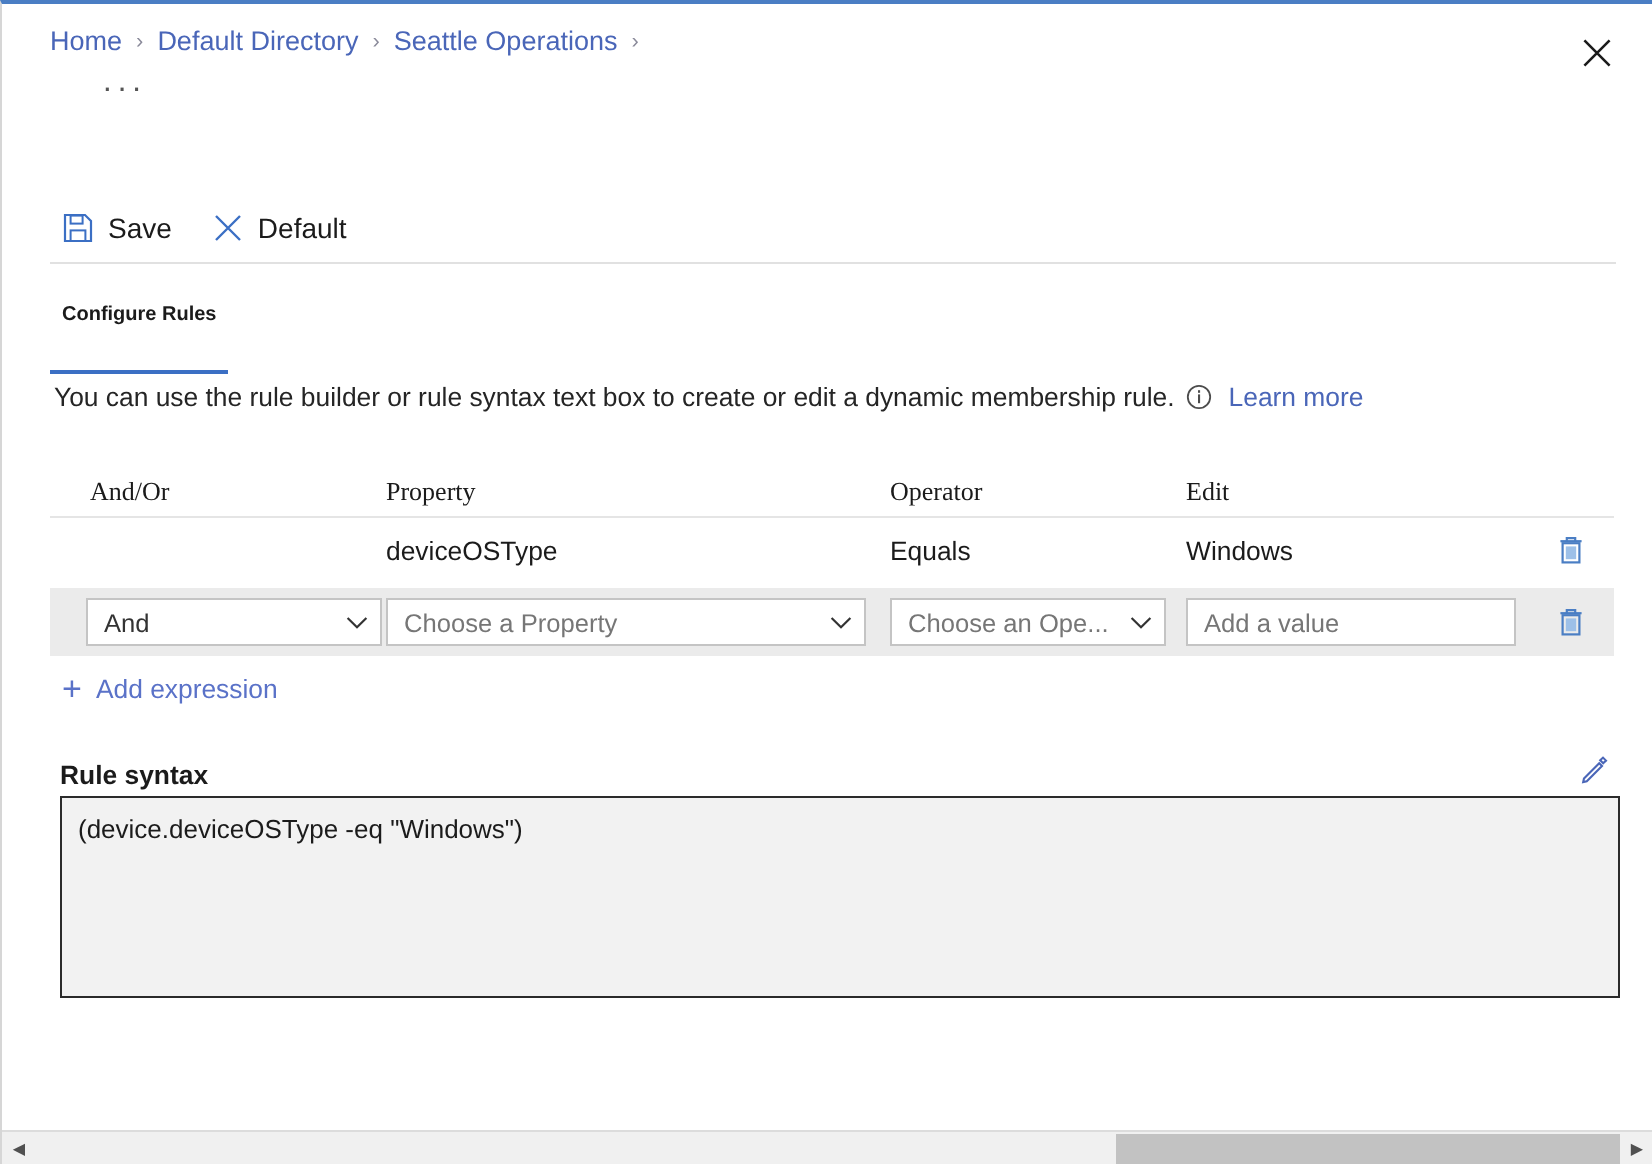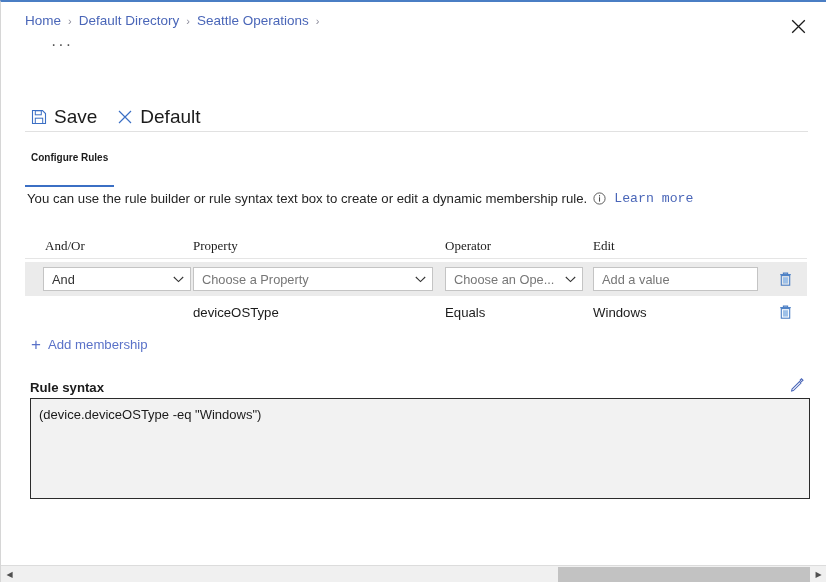--- a/index.html
+++ b/index.html
@@ -85,24 +85,24 @@
   .cmdbar {
     position: absolute;
     left: 24px;
     top: 99px;
     display: flex;
     align-items: center;
     gap: 4px;
   }
   .cmd {
     display: flex;
-    align-items: center;
+    align-items: flex-end;
     gap: 7px;
     padding: 4px 9px 4px 5px;
-    font-size: 19px;
+    font-size: 14px;
     color: #1b1b1b;
     cursor: pointer;
     border: 1px solid transparent;
   }
   .cmd-icon { display: flex; width: 16px; height: 16px; align-items: center; justify-content: center; }
 
   .divider {
     position: absolute;
     left: 24px;
     right: 18px;
@@ -148,21 +148,20 @@
   .info-icon {
     display: inline-flex;
     margin-left: 6px;
     align-items: center;
   }
   .learn-more {
     color: #4a66b8;
     margin-left: 8px;
     cursor: pointer;
     font-size: 13.2px;
-    font-family: Liberation Mono, monospace;
   }
 
   
   .rule-table {
     position: absolute;
     left: 24px;
     top: 231px;
     width: 782px;
   }
   .rt-head {
@@ -380,91 +379,91 @@
     <span class="learn-more">Learn more</span>
   </div>
 
   <div class="rule-table">
     <div class="rt-head">
       <div class="c-andor">And/Or</div>
       <div class="c-prop">Property</div>
       <div class="c-oper">Operator</div>
       <div class="c-value">Edit</div>
       <div class="c-del"></div>
-    </div>
-
-    <div class="rt-row editable">
-      <div class="c-andor">
-        <div class="select-box sel-andor">
-          <span>And</span>
-          <span class="chev">
-            <svg width="11" height="7" viewBox="0 0 11 7">
-                <path d="M0.8 1 L5.5 5.6 L10.2 1" fill="none" stroke="#333" stroke-width="1.1"></path>
-              </svg>
-          </span>
-        </div>
-      </div>
-      <div class="c-prop">
-        <div class="select-box sel-prop">
-          <span class="ph">Choose a Property</span>
-          <span class="chev">
-            <svg width="11" height="7" viewBox="0 0 11 7">
-                <path d="M0.8 1 L5.5 5.6 L10.2 1" fill="none" stroke="#333" stroke-width="1.1"></path>
-              </svg>
-          </span>
-        </div>
-      </div>
-      <div class="c-oper">
-        <div class="select-box sel-oper">
-          <span class="ph">Choose an Ope...</span>
-          <span class="chev">
-            <svg width="11" height="7" viewBox="0 0 11 7">
-                <path d="M0.8 1 L5.5 5.6 L10.2 1" fill="none" stroke="#333" stroke-width="1.1"></path>
-              </svg>
-          </span>
-        </div>
-      </div>
-      <div class="c-value">
-        <div class="text-box inp-value">
-          <span class="ph">Add a value</span>
-        </div>
-      </div>
-      <div class="c-del">
-        <span class="trash">
-          <svg width="15" height="16" viewBox="0 0 15 16">
-            <path d="M2.2 3.6 H12.8" stroke="#4a7ec4" stroke-width="1.1"></path>
-            <path d="M5.4 3.6 V2.1 H9.6 V3.6" fill="none" stroke="#4a7ec4" stroke-width="1.1"></path>
-            <rect x="3.3" y="4.6" width="8.4" height="9.6" fill="none" stroke="#4a7ec4" stroke-width="1.1"></rect>
-            <rect x="4.9" y="6.2" width="5.2" height="6.4" fill="#9dc0e8"></rect>
-          </svg>
-        </span>
-      </div>
     </div>
 
     <div class="rt-row">
       <div class="c-andor"></div>
       <div class="c-prop">deviceOSType</div>
       <div class="c-oper">Equals</div>
       <div class="c-value">Windows</div>
       <div class="c-del">
         <span class="trash">
           <svg width="15" height="16" viewBox="0 0 15 16">
             <path d="M2.2 3.6 H12.8" stroke="#4a7ec4" stroke-width="1.1"></path>
             <path d="M5.4 3.6 V2.1 H9.6 V3.6" fill="none" stroke="#4a7ec4" stroke-width="1.1"></path>
             <rect x="3.3" y="4.6" width="8.4" height="9.6" fill="none" stroke="#4a7ec4" stroke-width="1.1"></rect>
             <rect x="4.9" y="6.2" width="5.2" height="6.4" fill="#9dc0e8"></rect>
           </svg>
         </span>
       </div>
     </div>
+
+    <div class="rt-row editable">
+      <div class="c-andor">
+        <div class="select-box sel-andor">
+          <span>And</span>
+          <span class="chev">
+            <svg width="11" height="7" viewBox="0 0 11 7">
+                <path d="M0.8 1 L5.5 5.6 L10.2 1" fill="none" stroke="#333" stroke-width="1.1"></path>
+              </svg>
+          </span>
+        </div>
+      </div>
+      <div class="c-prop">
+        <div class="select-box sel-prop">
+          <span class="ph">Choose a Property</span>
+          <span class="chev">
+            <svg width="11" height="7" viewBox="0 0 11 7">
+                <path d="M0.8 1 L5.5 5.6 L10.2 1" fill="none" stroke="#333" stroke-width="1.1"></path>
+              </svg>
+          </span>
+        </div>
+      </div>
+      <div class="c-oper">
+        <div class="select-box sel-oper">
+          <span class="ph">Choose an Ope...</span>
+          <span class="chev">
+            <svg width="11" height="7" viewBox="0 0 11 7">
+                <path d="M0.8 1 L5.5 5.6 L10.2 1" fill="none" stroke="#333" stroke-width="1.1"></path>
+              </svg>
+          </span>
+        </div>
+      </div>
+      <div class="c-value">
+        <div class="text-box inp-value">
+          <span class="ph">Add a value</span>
+        </div>
+      </div>
+      <div class="c-del">
+        <span class="trash">
+          <svg width="15" height="16" viewBox="0 0 15 16">
+            <path d="M2.2 3.6 H12.8" stroke="#4a7ec4" stroke-width="1.1"></path>
+            <path d="M5.4 3.6 V2.1 H9.6 V3.6" fill="none" stroke="#4a7ec4" stroke-width="1.1"></path>
+            <rect x="3.3" y="4.6" width="8.4" height="9.6" fill="none" stroke="#4a7ec4" stroke-width="1.1"></rect>
+            <rect x="4.9" y="6.2" width="5.2" height="6.4" fill="#9dc0e8"></rect>
+          </svg>
+        </span>
+      </div>
+    </div>
   </div>
 
   <div class="add-expr">
     <span class="plus">+</span>
-    <span>Add membership</span>
+    <span>Add expression</span>
   </div>
 
   <div class="syntax-label">Rule syntax</div>
   <div class="edit-link">
     <span>
       <svg width="14" height="14" viewBox="0 0 14 14">
         <path d="M2 11.2 L9.6 3.6 L11 5 L3.4 12.6 L1.6 13 Z" fill="none" stroke="#4a66b8" stroke-width="1.05"></path>
         <path d="M10.1 2.1 L11.5 0.8 L13 2.3 L11.6 3.6 Z" fill="none" stroke="#4a66b8" stroke-width="1.05"></path>
       </svg>
     </span>

